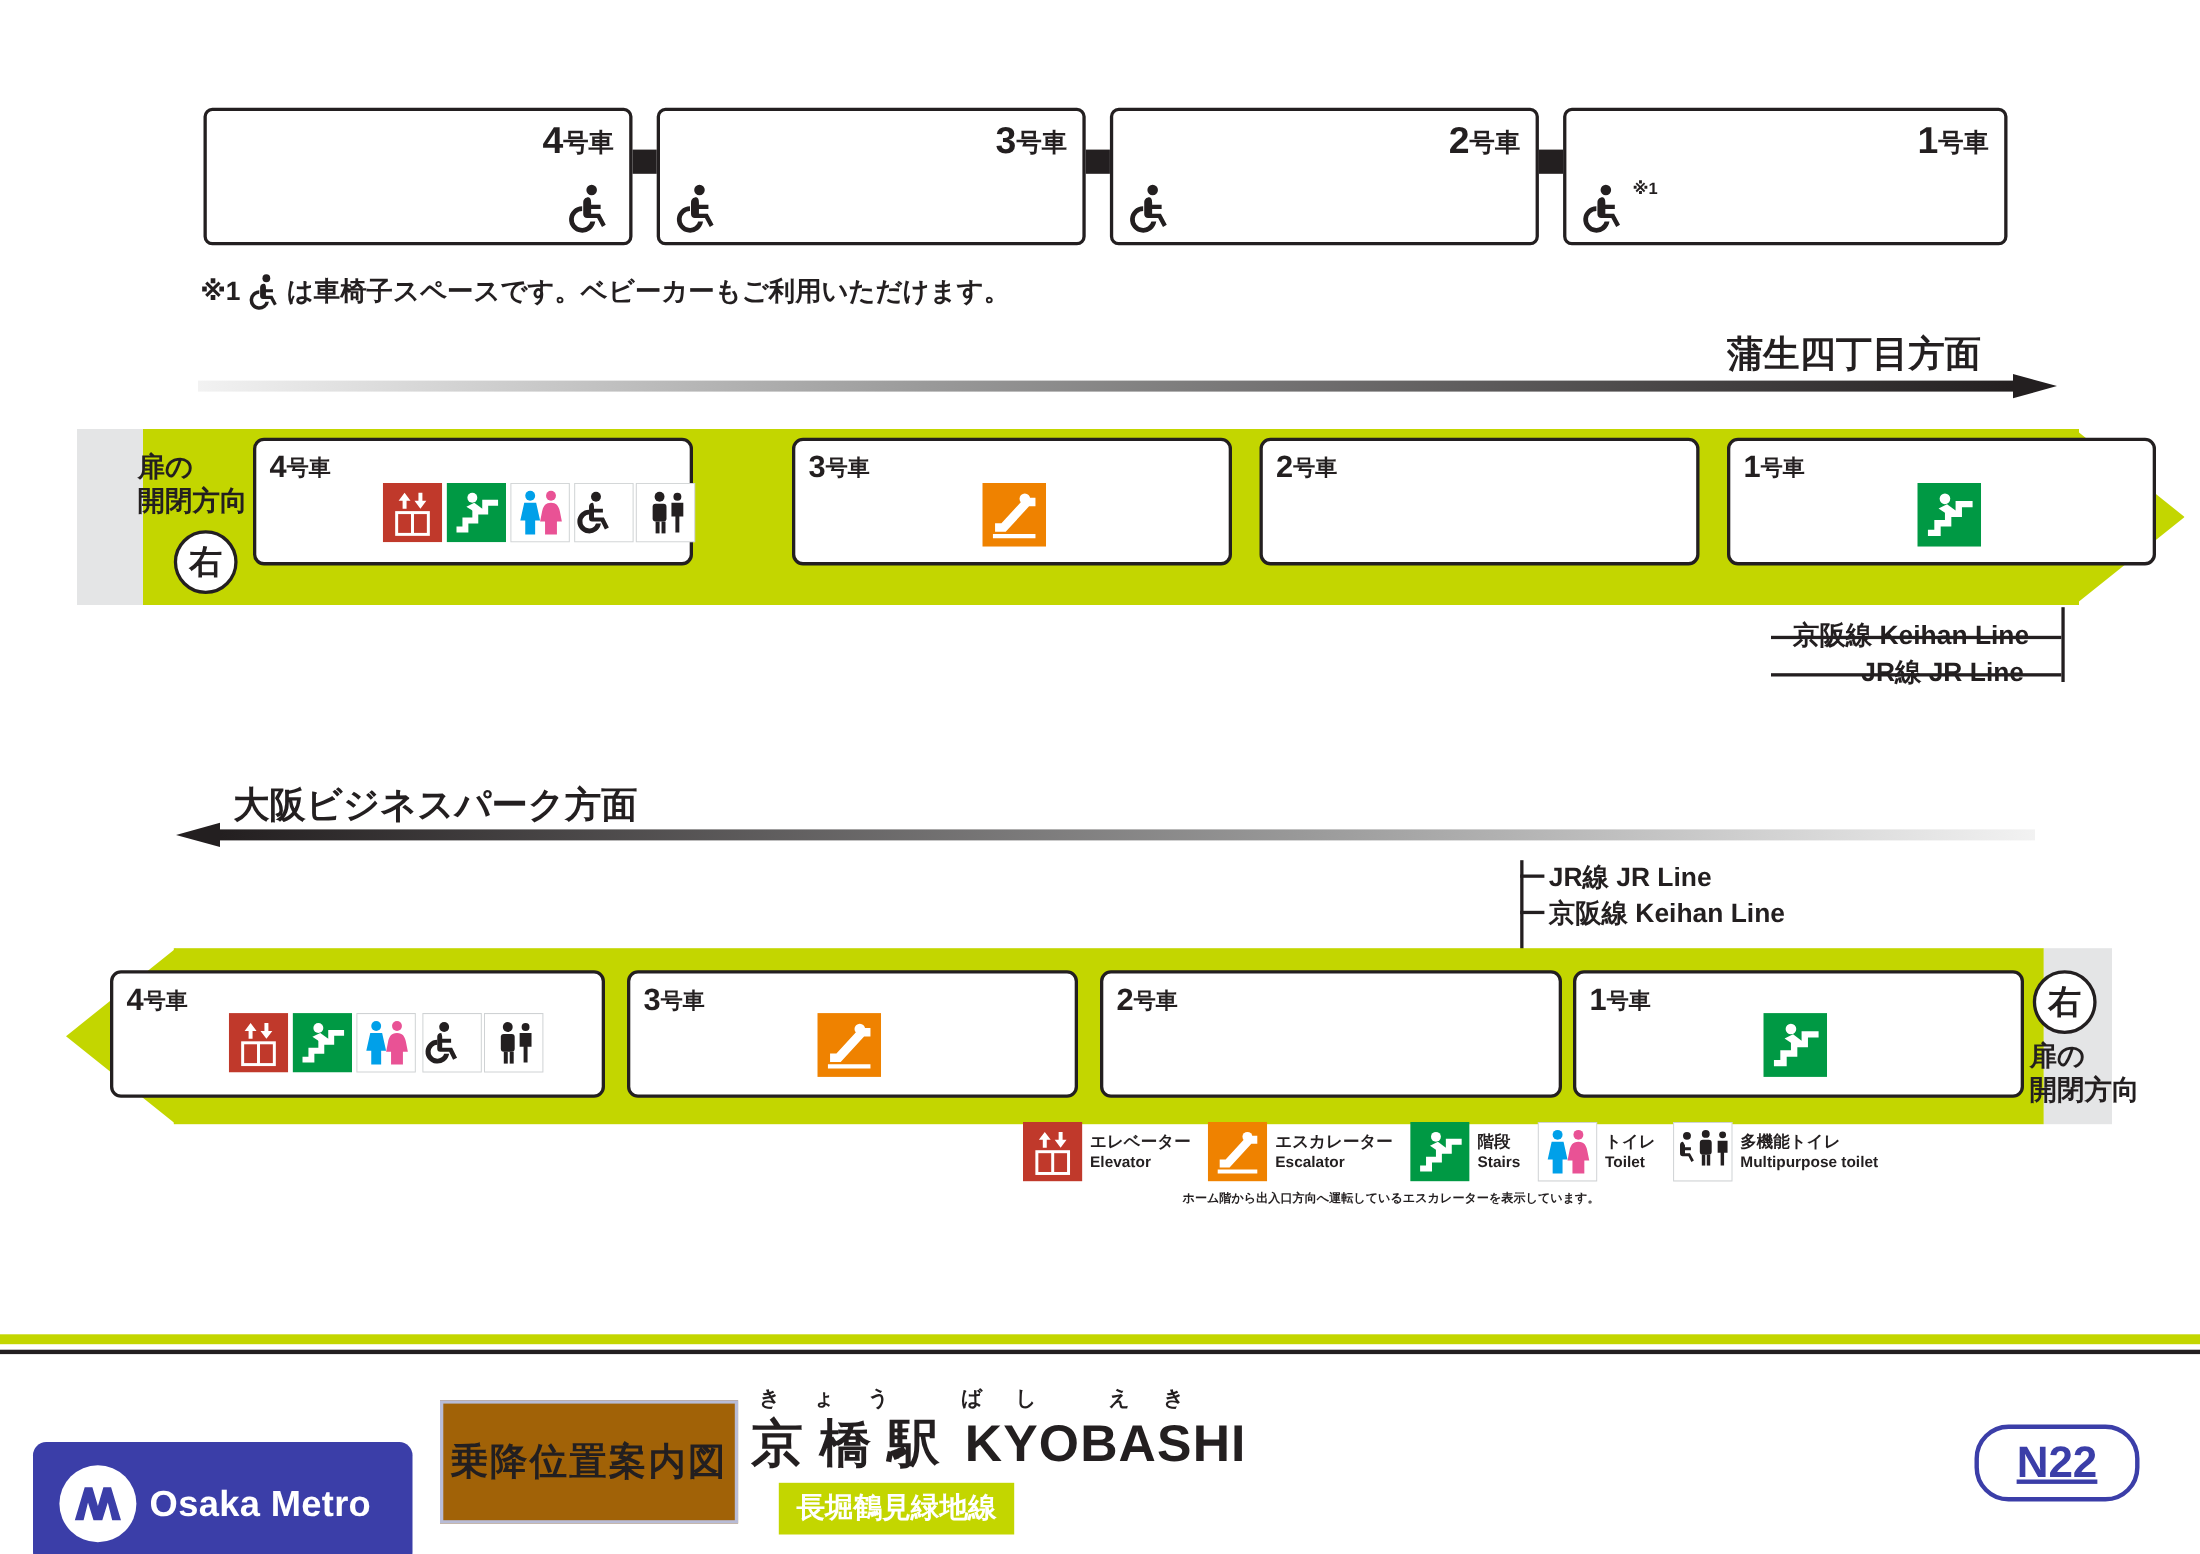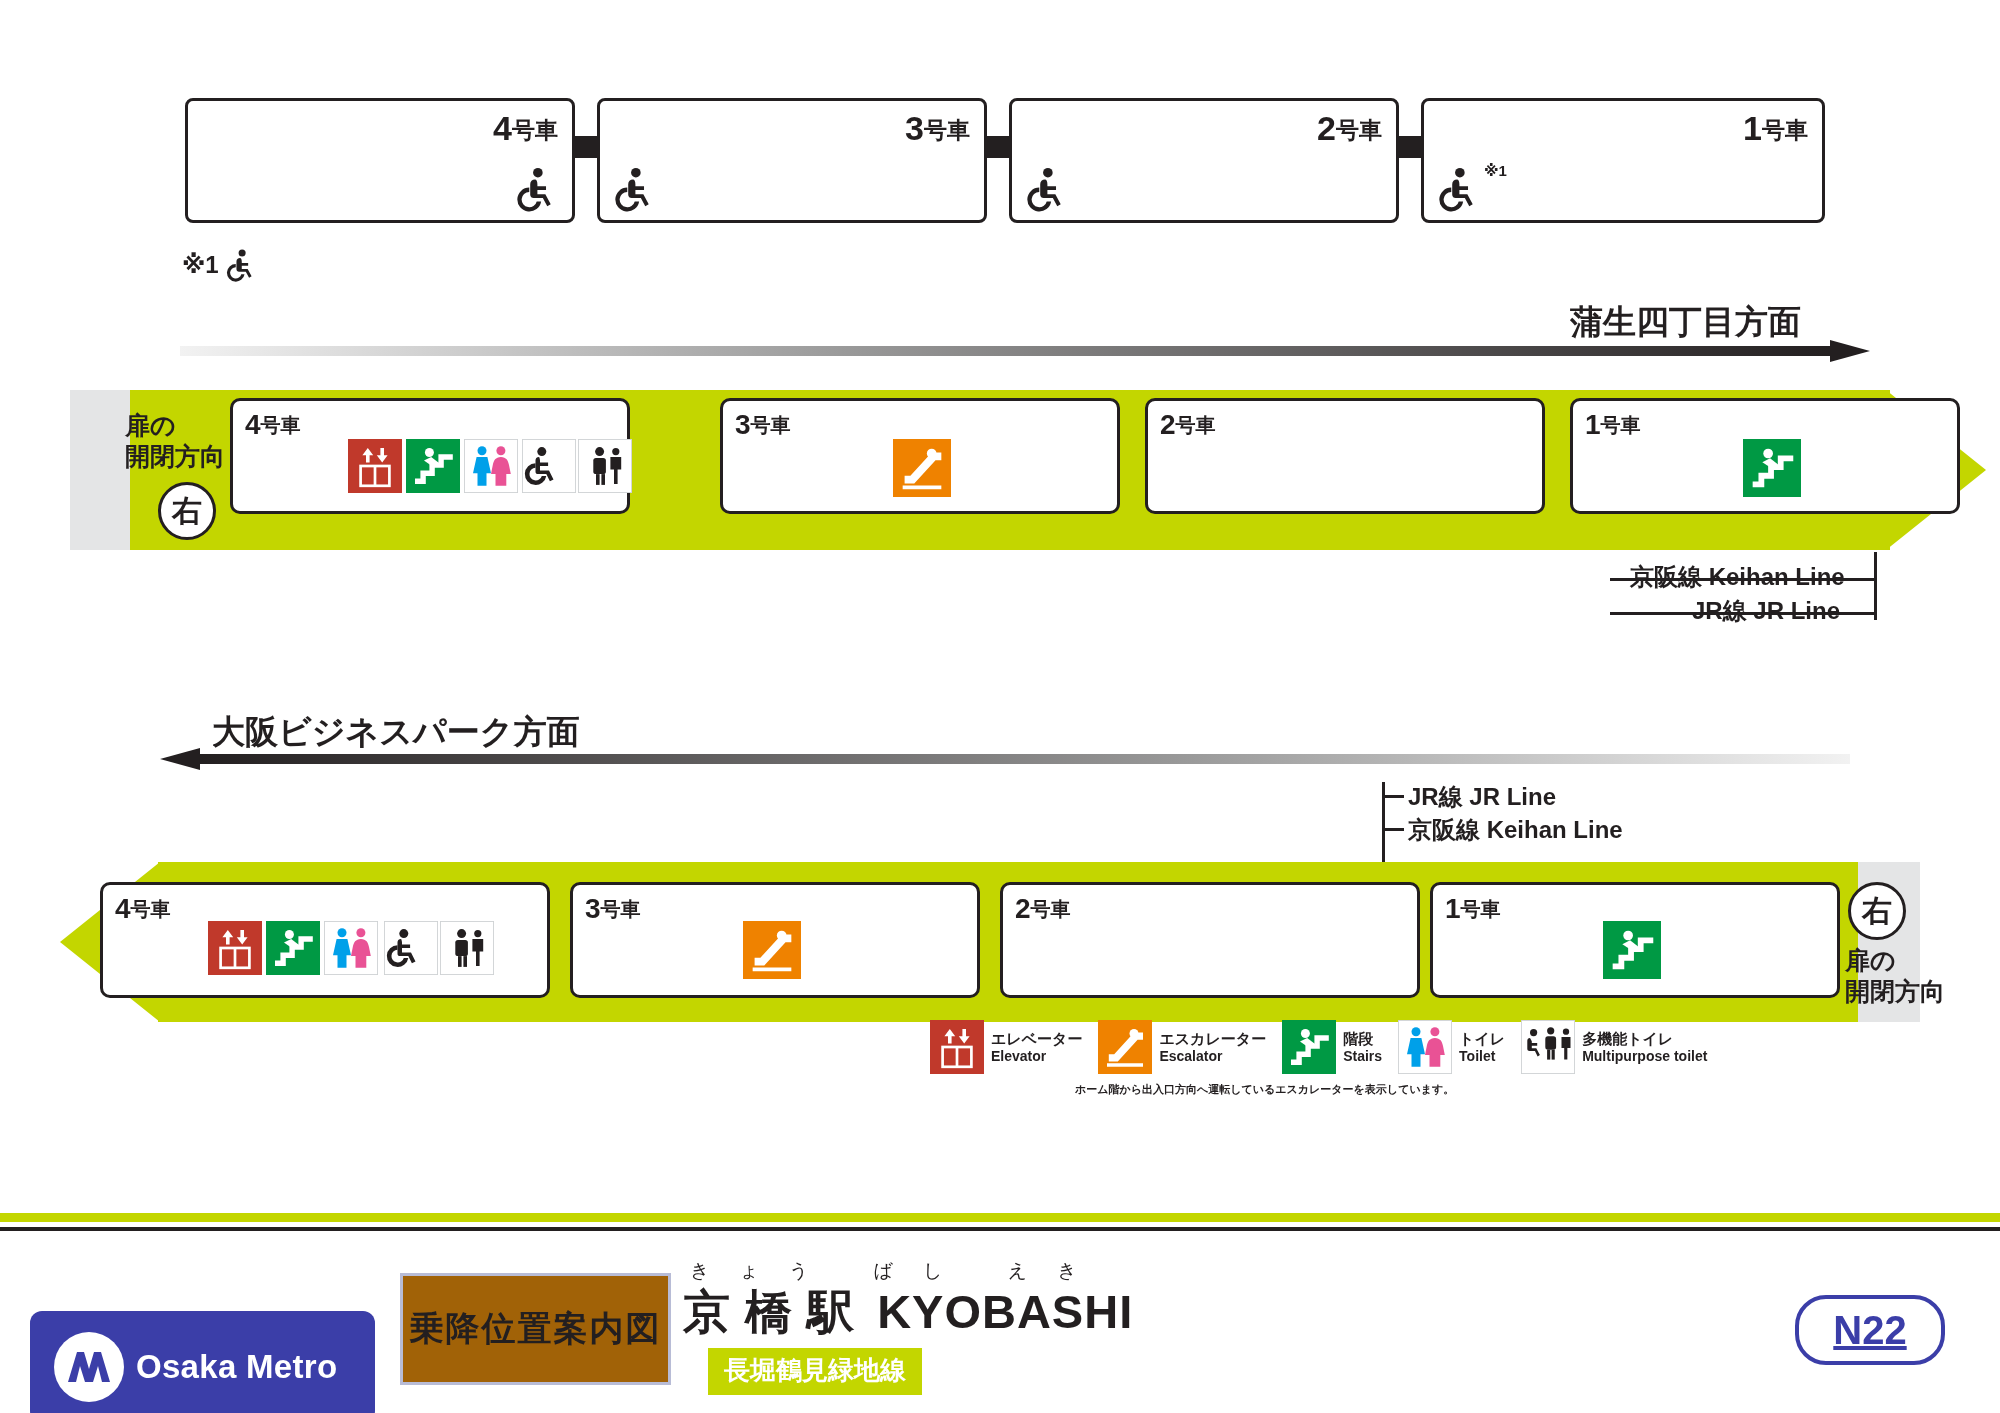--- a/index.html
+++ b/index.html
@@ -75,21 +75,21 @@
     position:absolute;left:30px;top:1270px;width:345px;height:112px;background:#3b3ea8;border-radius:12px;
     display:flex;align-items:center;margin-top:41px;
   }
   .logo .mark{width:74px;height:74px;margin-left:22px;}
   .logo .ltxt{color:#fff;font-size:33px;font-weight:bold;margin-left:10px;letter-spacing:.3px;}
   .guidebox{
     position:absolute;left:400px;top:1273px;width:265px;height:106px;border:3px solid #b8bcd6;
     display:flex;align-items:center;justify-content:center;background:#a16207;
   }
   .guidebox span{font-size:34px;font-weight:bold;color:#231f20;letter-spacing:2px;}
-  .ruby{position:absolute;left:690px;top:1258px;font-size:19px;font-weight:normal;color:#231f20;letter-spacing:30px;text-align:right;}
+  .ruby{position:absolute;left:690px;top:1258px;font-size:19px;font-weight:bold;color:#231f20;letter-spacing:30px;text-align:right;}
   .stname{position:absolute;left:683px;top:1281px;font-size:47px;font-weight:bold;color:#231f20;white-space:nowrap;letter-spacing:1px;}
   .stname .en{font-size:47px;margin-left:22px;letter-spacing:1px;}
   .linebadge{
     position:absolute;left:708px;top:1348px;background:#c3d600;color:#fff;font-weight:bold;
     font-size:26px;padding:5px 16px 7px 16px;white-space:nowrap;
   }
   .stcode{
     position:absolute;left:1795px;top:1295px;width:142px;height:62px;border:4px solid #3b3ea8;border-radius:31px;
     display:flex;align-items:center;justify-content:center;color:#3b3ea8;font-size:40px;font-weight:bold;
     background:#fff;
@@ -162,20 +162,21 @@
   <span>※1</span>
   <span class="ico">
     <svg viewBox="0 0 48 48">
         <g fill="#231f20">
           <circle cx="27" cy="7" r="5"></circle>
           <path d="M24 14c-3 0-5 2-5 5v11c0 2 1.6 3.5 3.6 3.5h9.6l4.6 8.5 3.6-2-5.6-10.4H26.5V25h9v-4h-9v-2c0-3-1-5-2.5-5z"></path>
           <path d="M18 22.5a12.5 12.5 0 1 0 12.4 14.5h-4.6A8 8 0 1 1 18 27z"></path>
         </g>
       </svg>
   </span>
+  <span>は車椅子スペースです。ベビーカーもご利用いただけます。</span>
 </div>
 
 <div class="dir-head" style="left:1570px;top:300px;">蒲生四丁目方面</div>
 <div class="arrow-bar" style="left:180px;top:340px;width:1690px;">
   <div class="bar" style="left:0;width:1650px;background:linear-gradient(to right,#f2f2f2,#9a9a9a 40%,#231f20);"></div>
   <div class="tip" style="left:1650px;border-top:11px solid transparent;border-bottom:11px solid transparent;border-left:40px solid #231f20;"></div>
 </div>
 
 <div class="platform" style="left:70px;top:390px;width:1880px;height:160px;">
   <div class="plat-grey" style="left:0;top:0;width:60px;height:160px;"></div>

